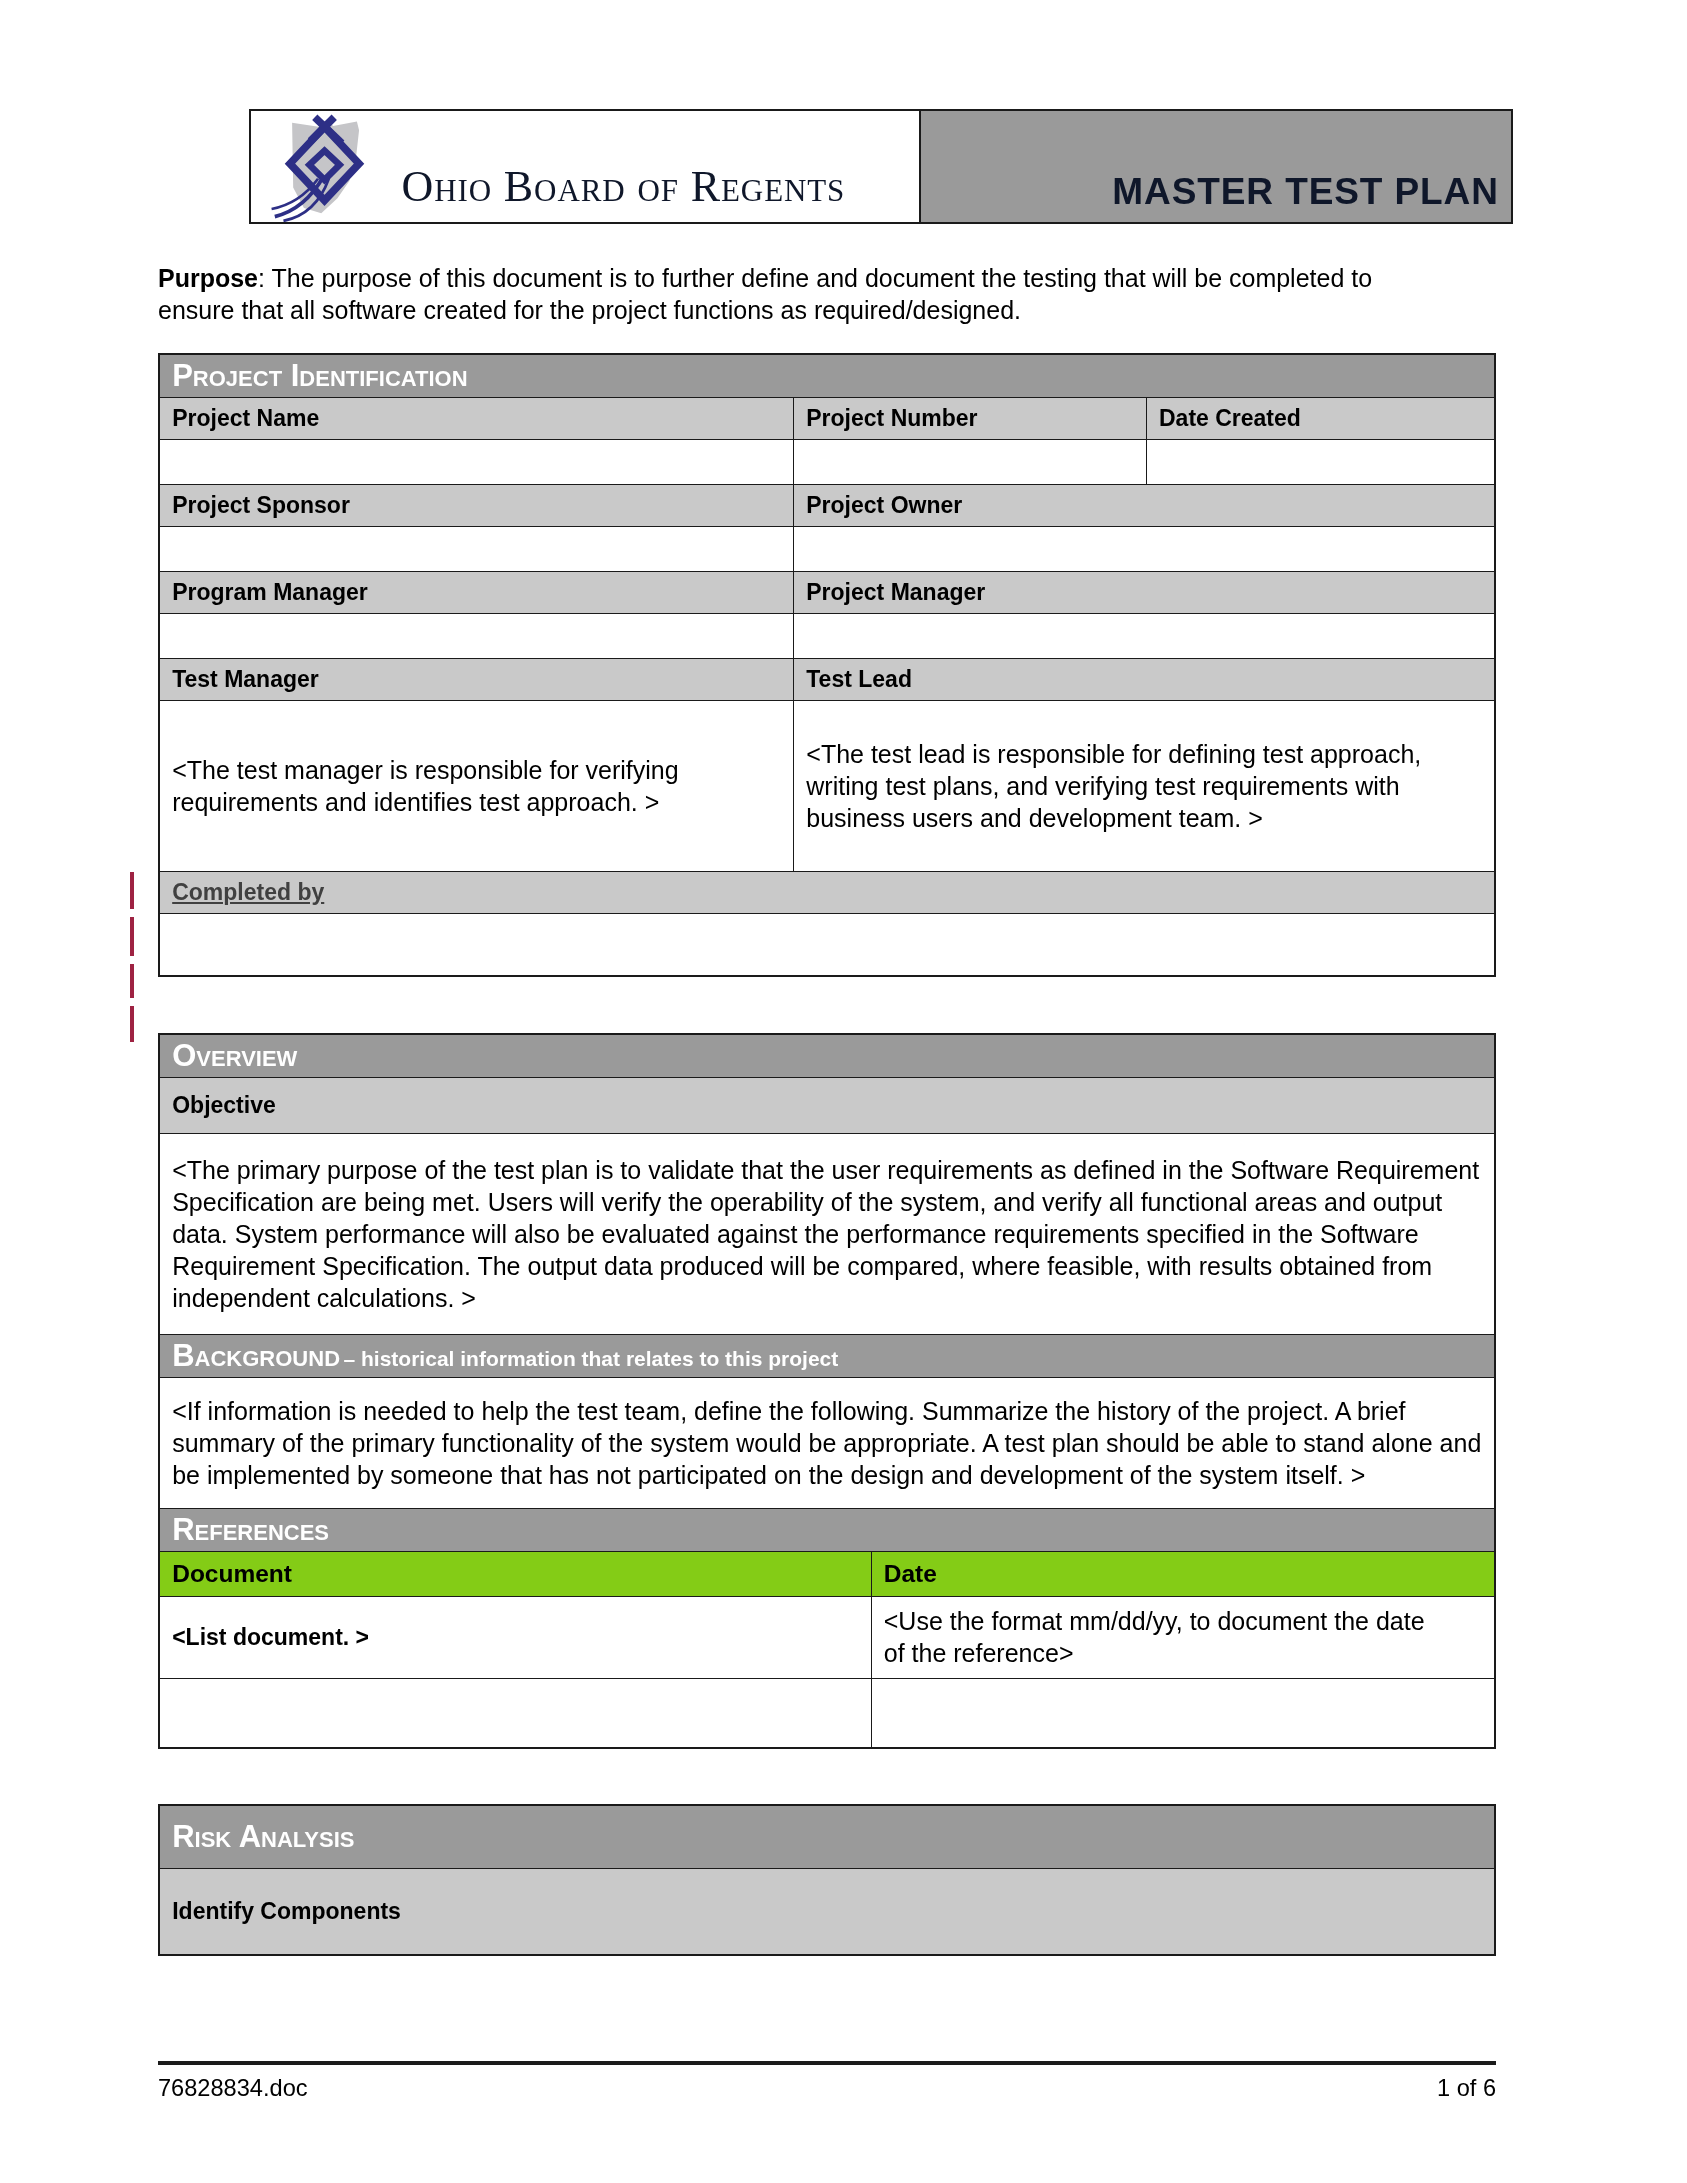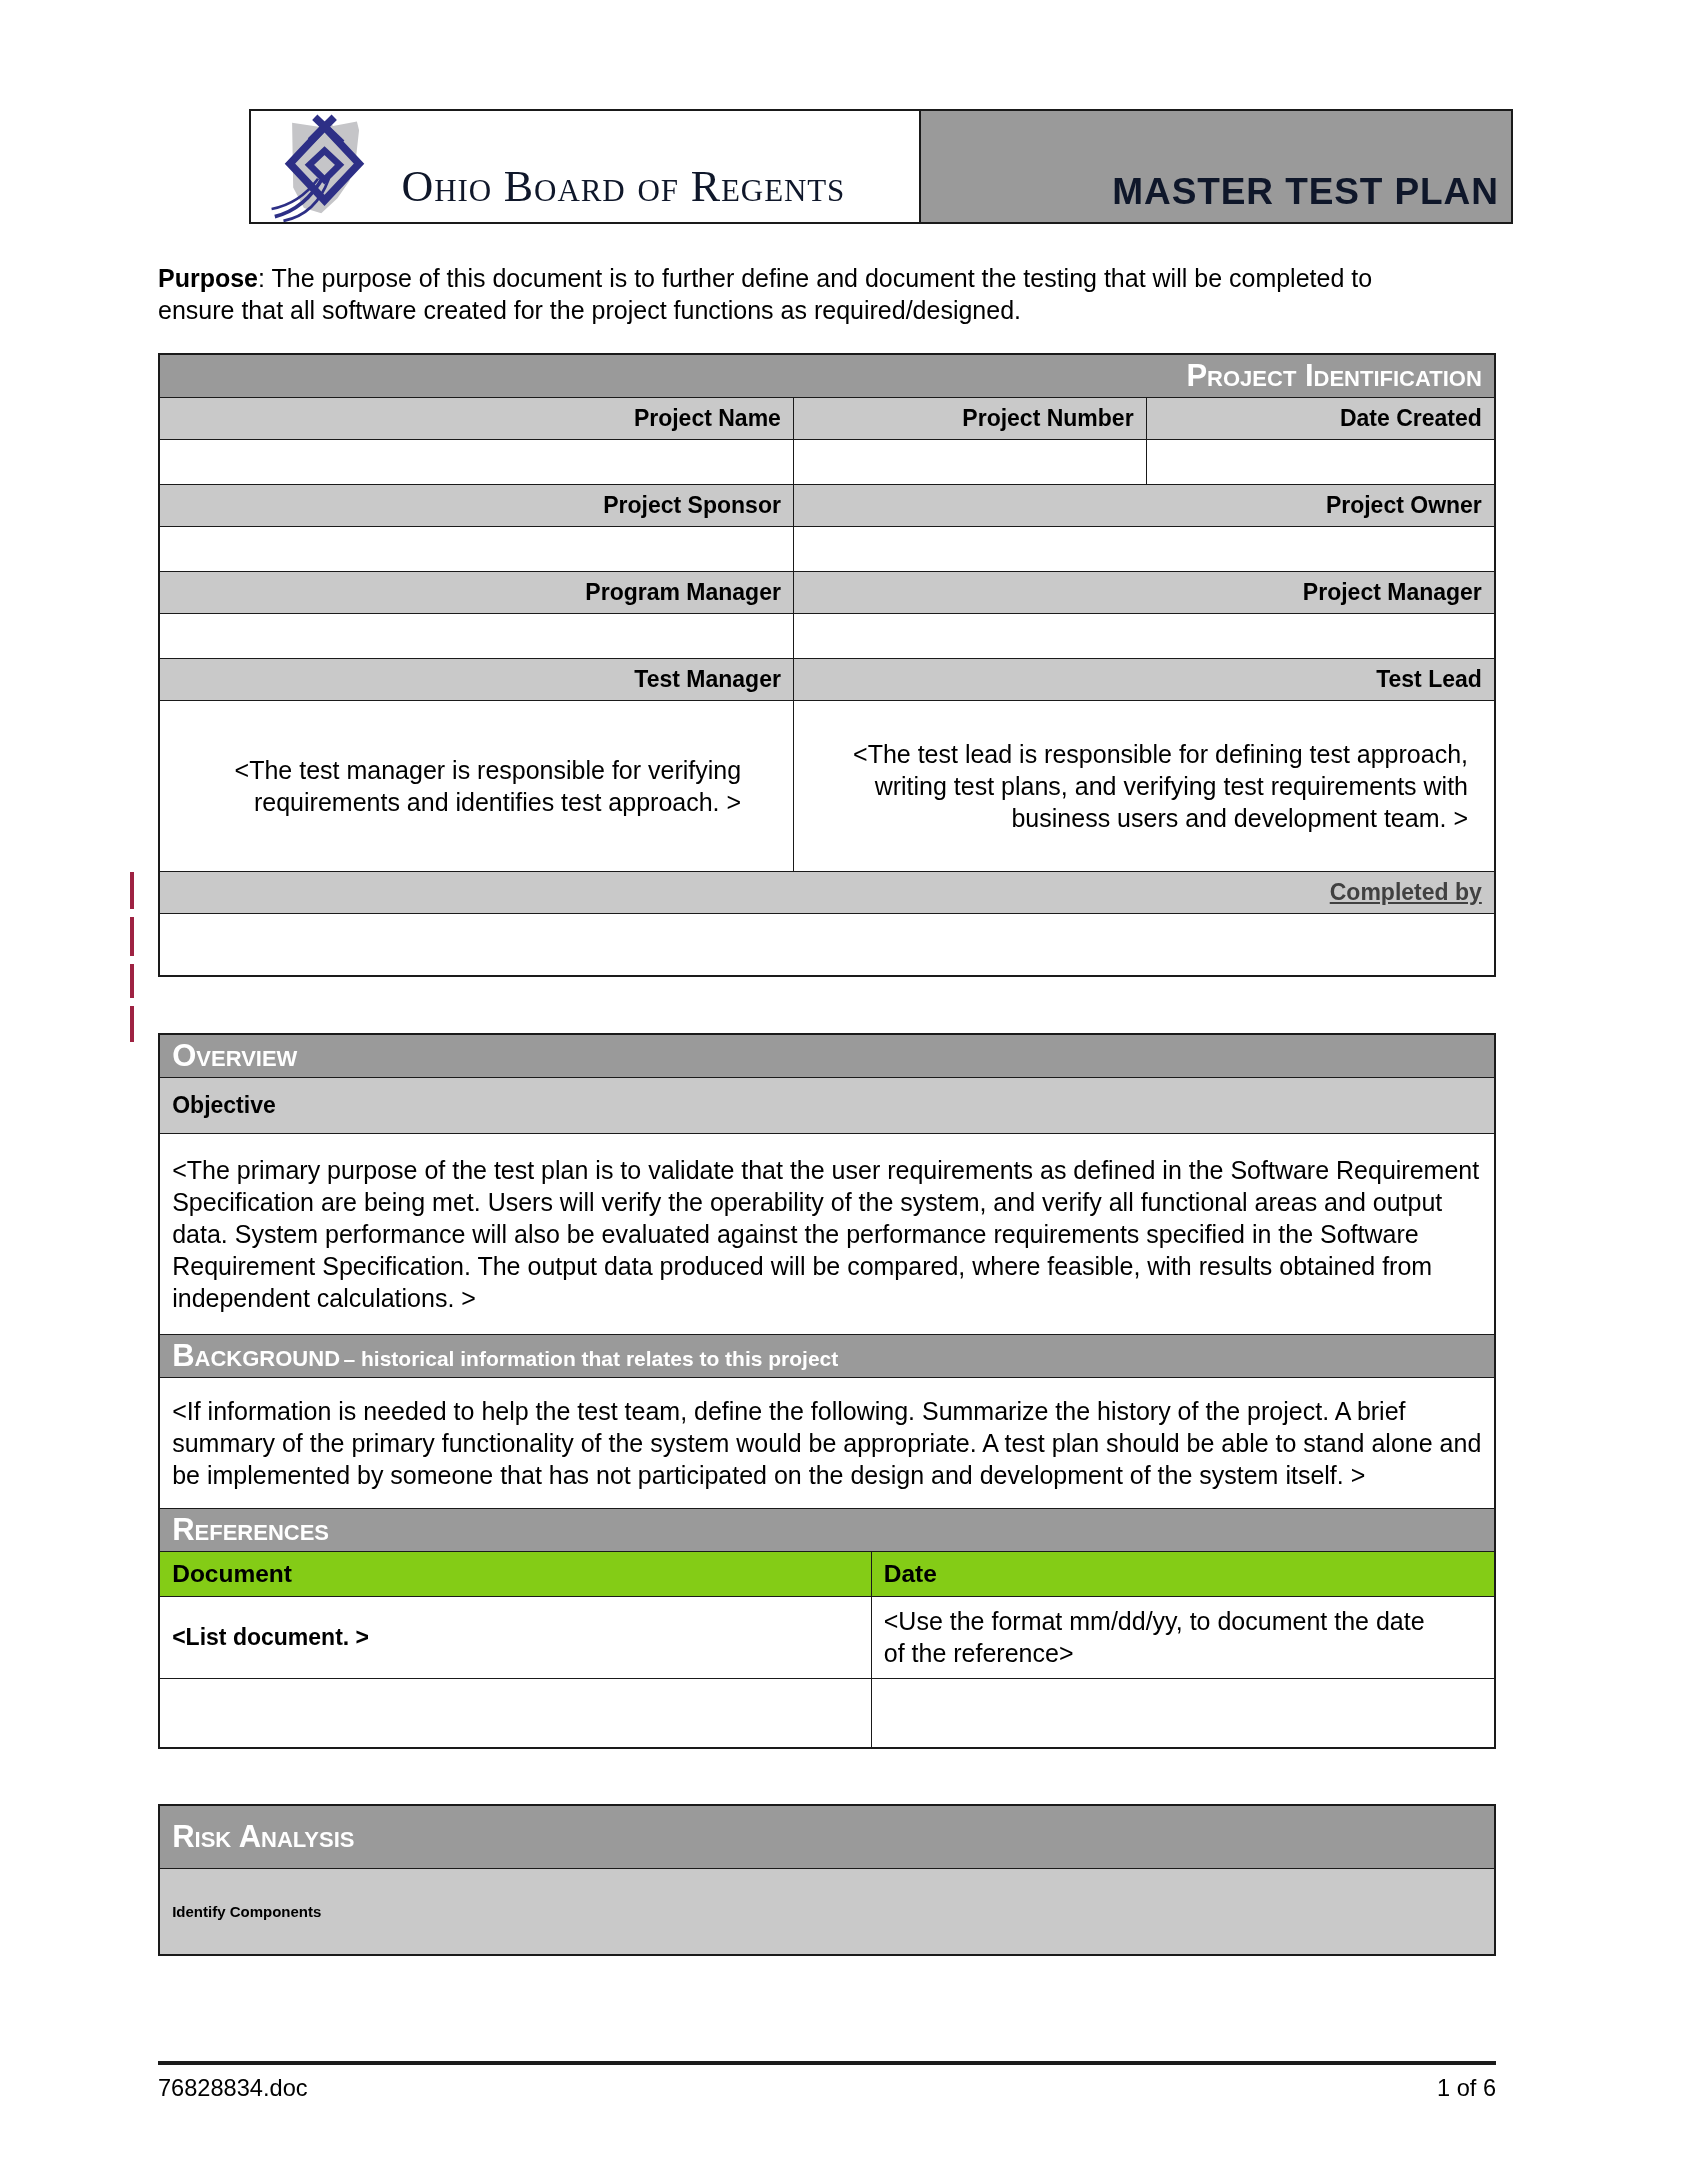--- a/index.html
+++ b/index.html
@@ -43,21 +43,21 @@
     background:#9a9a9a;color:#fff;font-weight:bold;
     font-variant:small-caps;font-size:31px;height:43px;
   }
   .band .band-sub{font-variant:normal;font-weight:bold;font-size:21px;margin-left:3.5px;}
   .band-big td{font-size:35px;height:49px;}
   .band-big .band-sub-sc{font-variant:small-caps;font-weight:bold;font-size:23px;margin-left:7px;}
   .lbl td{background:#c9c9c9;font-weight:bold;font-size:23px;height:42px;}
   .fill td{background:#fff;height:45px;}
   .para td{font-size:25px;line-height:32px;vertical-align:top;padding:7px 12.2px;}
   
-  .pi-table{top:353px;text-align:right;}
+  .pi-table{top:353px;}
   .pi-desc td{height:171px;}
   .cell-tm{padding-right:52px !important;}
   .cell-tl{padding-right:26px !important;}
   .completed td{background:#c9c9c9;height:42px;}
   .completed-label{
     color:#404040;font-weight:bold;font-size:23px;text-decoration:underline;
   }
   .fill-tall td{height:63px;}
   
   .ov-table{top:1033px;}
@@ -65,21 +65,21 @@
   .obj-para td{height:201px;}
   .bg-para td{height:131px;}
   .ref-lbl td{background:#84cc16;font-weight:bold;font-size:24.5px;height:45px;}
   .ref-row td{height:82px;vertical-align:top;padding-top:8.7px;}
   .ref-doc{font-weight:bold;font-size:23px !important;}
   .cell-date{padding-right:44px !important;}
   .ref-fill td{height:70px;}
   
   .ts-table{top:1804px;}
   .risk-row td{height:63px;}
-  .identify td{background:#c9c9c9;font-weight:bold;font-size:15px;height:87px;vertical-align:top;padding-top:8.7px;}
+  .identify td{background:#c9c9c9;font-weight:bold;font-size:23px;height:87px;vertical-align:top;padding-top:8.7px;}
   
   .footer{position:absolute;left:158px;top:2061px;width:1338px;}
   .footer-line{height:3.5px;background:#1b1b1b;margin-bottom:10.5px;}
   .footer-row{display:flex;justify-content:space-between;font-size:23.6px;}
   
   .change-bars{position:absolute;left:130px;top:872px;width:3.5px;}
   .change-bar{display:block;width:3.5px;background:#9e2242;margin-bottom:7.9px;}
   .cb1{height:37px;}.cb2{height:39px;}.cb3{height:34px;}.cb4{height:36px;}
 </style>
 </head>

